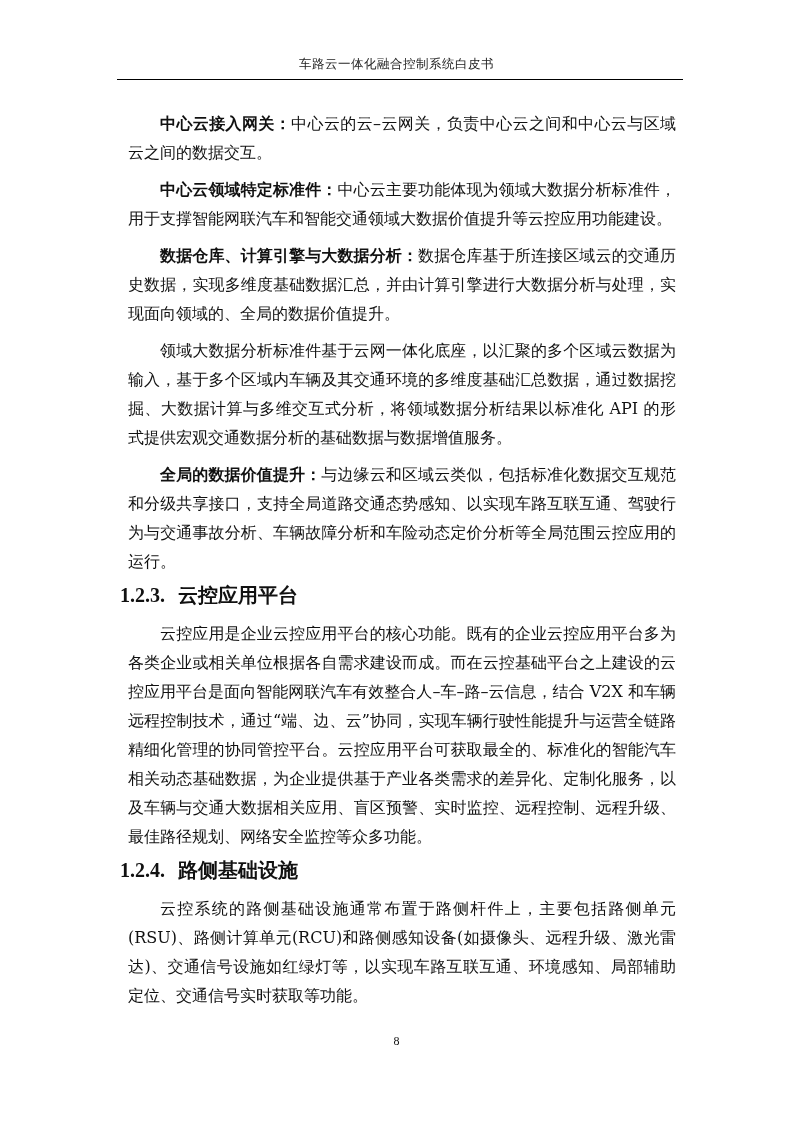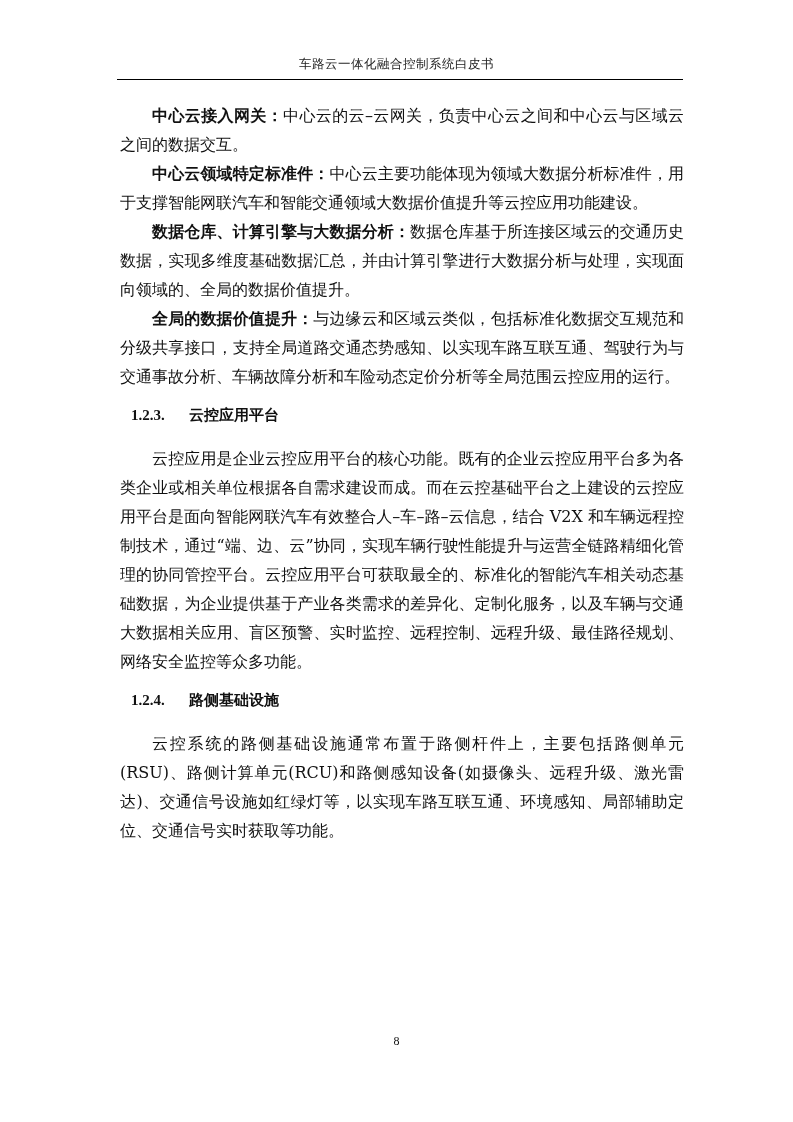--- a/index.html
+++ b/index.html
@@ -3,25 +3,25 @@
 <meta charset="utf-8">
 <style>
   html, body { margin: 0; padding: 0; background: #ffffff; }
   body { width: 793px; height: 1122px; position: relative; overflow: hidden;
          font-family: "DejaVu Serif", "Liberation Serif", serif; color: #111; }
   .page { position: absolute; left: 0; top: 0; width: 793px; height: 1008px; background: #fff; }
   .header-title { position: absolute; top: 56px; left: 0; width: 793px; text-align: center;
                   font-size: 12.5px; letter-spacing: 0.5px; color: #222; }
   .header-rule { position: absolute; top: 79px; left: 117px; width: 566px; height: 1.3px; background: #000; }
   .content { position: absolute; left: 120px; top: 101px; width: 564px; }
-  p { margin: 0; font-size: 16px; line-height: 29px; text-align: justify; text-justify: inter-character; }
+  p { margin: 8px; font-size: 16px; line-height: 29px; text-align: justify; text-justify: inter-character; }
   p.indent { text-indent: 32px; }
   b { font-family: "DejaVu Sans", "Liberation Sans", sans-serif; font-weight: bold; }
-  h3 { margin: 11px; font-family: "DejaVu Sans", "Liberation Sans", sans-serif; font-weight: bold;
-       font-size: 15px; line-height: 29px; }
+  h3 { margin: 0; font-family: "DejaVu Sans", "Liberation Sans", sans-serif; font-weight: bold;
+       font-size: 20px; line-height: 19px; }
   h3 .num { display: inline-block; width: 58px; font-family: "Liberation Serif", serif; }
   .h-gap-top { margin-top: 10px; }
   .h-gap-bottom { margin-bottom: 14px; }
   .page-number { position: absolute; top: 1034px; left: 0; width: 793px; text-align: center;
                  font-size: 12px; font-family: "Liberation Serif", serif; }
 </style>
 </head>
 <body>
 
 <div class="page">
@@ -30,20 +30,21 @@
   <div class="header-rule"></div>
 
   <div class="content">
 
     <p class="indent"><b>中心云接入网关：</b><span>中心云的云–云网关，负责中心云之间和中心云与区域云之间的数据交互。</span></p>
 
     <p class="indent"><b>中心云领域特定标准件：</b><span>中心云主要功能体现为领域大数据分析标准件，用于支撑智能网联汽车和智能交通领域大数据价值提升等云控应用功能建设。</span></p>
 
     <p class="indent"><b>数据仓库、计算引擎与大数据分析：</b><span>数据仓库基于所连接区域云的交通历史数据，实现多维度基础数据汇总，并由计算引擎进行大数据分析与处理，实现面向领域的、全局的数据价值提升。</span></p>
 
+    <p class="indent"><span>领域大数据分析标准件基于云网一体化底座，以汇聚的多个区域云数据为输入，基于多个区域内车辆及其交通环境的多维度基础汇总数据，通过数据挖掘、大数据计算与多维交互式分析，将领域数据分析结果以标准化 API 的形式提供宏观交通数据分析的基础数据与数据增值服务。</span></p>
 
     <p class="indent"><b>全局的数据价值提升：</b><span>与边缘云和区域云类似，包括标准化数据交互规范和分级共享接口，支持全局道路交通态势感知、以实现车路互联互通、驾驶行为与交通事故分析、车辆故障分析和车险动态定价分析等全局范围云控应用的运行。</span></p>
 
     <h3 class="h-gap-top h-gap-bottom"><span class="num">1.2.3.</span><span>云控应用平台</span></h3>
 
     <p class="indent">云控应用是企业云控应用平台的核心功能。既有的企业云控应用平台多为各类企业或相关单位根据各自需求建设而成。而在云控基础平台之上建设的云控应用平台是面向智能网联汽车有效整合人–车–路–云信息，结合 V2X 和车辆远程控制技术，通过“端、边、云”协同，实现车辆行驶性能提升与运营全链路精细化管理的协同管控平台。云控应用平台可获取最全的、标准化的智能汽车相关动态基础数据，为企业提供基于产业各类需求的差异化、定制化服务，以及车辆与交通大数据相关应用、盲区预警、实时监控、远程控制、远程升级、最佳路径规划、网络安全监控等众多功能。</p>
 
     <h3 class="h-gap-top h-gap-bottom"><span class="num">1.2.4.</span><span>路侧基础设施</span></h3>
 
     <p class="indent">云控系统的路侧基础设施通常布置于路侧杆件上，主要包括路侧单元(RSU)、路侧计算单元(RCU)和路侧感知设备(如摄像头、远程升级、激光雷达)、交通信号设施如红绿灯等，以实现车路互联互通、环境感知、局部辅助定位、交通信号实时获取等功能。</p>

